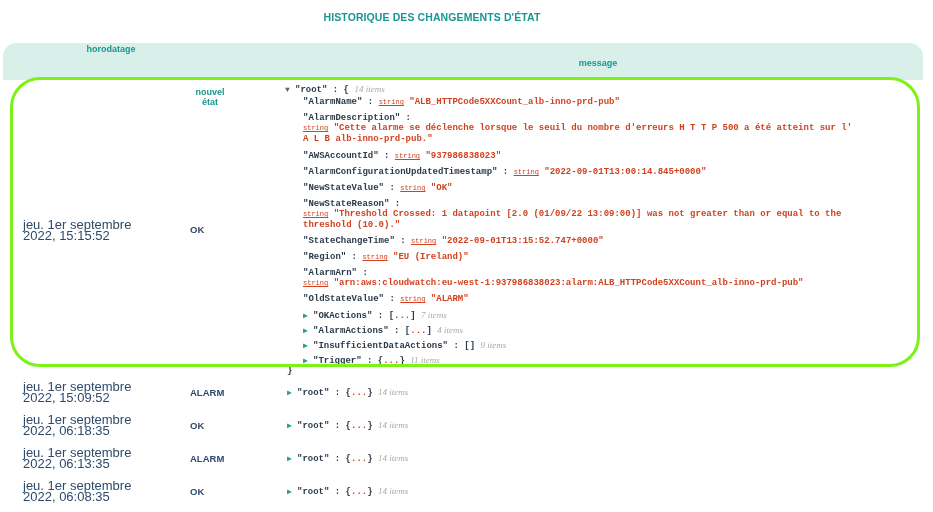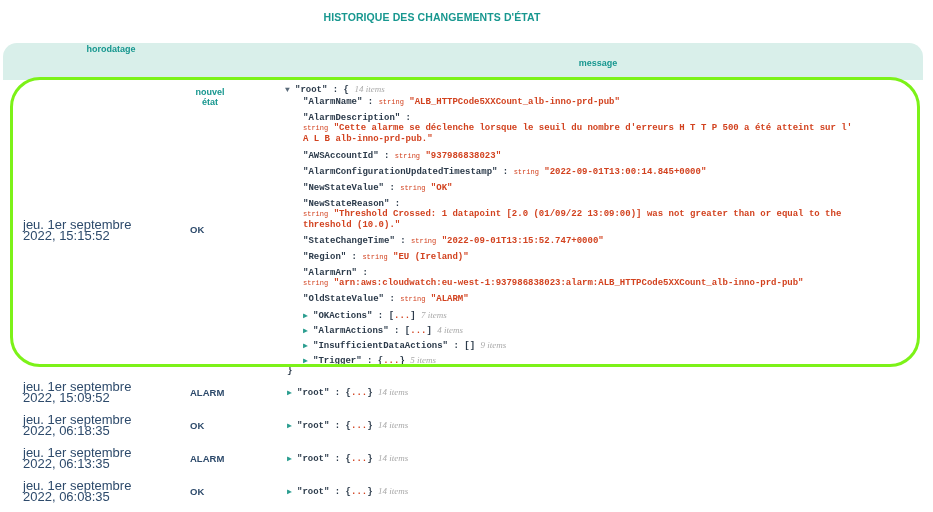--- a/index.html
+++ b/index.html
@@ -10,21 +10,21 @@
   .h-ts { left:48px; width:120px; top:1px; }
   .h-st { left:177px; width:60px; top:24px;margin-top:20px; }
   .h-msg { left:290px; width:610px; top:15px; }
   .highlight { position:absolute; left:10px; top:77px; width:904px; height:284px; border:3px solid #7cf218; border-radius:30px; pointer-events:none; }
   .row { position:absolute; left:0; width:933px; }
   .ts { position:absolute; left:23px; font-size:13px; font-weight:normal; color:#2d4a6b; line-height:11px; }
   .st { position:absolute; left:190px; font-size:9.5px; font-weight:bold; color:#2d4a6b; }
   .json { position:absolute; left:287px; font-family:"Liberation Mono", monospace; font-size:9px; color:#2b3a4a; }
   .jl { position:absolute; white-space:nowrap; line-height:12px; }
   .key { font-weight:bold; color:#2b3a4a; }
-  .type { font-size:7px; color:#d2421f; font-family:"Liberation Mono", monospace; }
+  .type { font-size:7px; color:#d2421f; font-family:"Liberation Mono", monospace;text-decoration:underline; }
   .val { font-weight:bold; color:#d2421f; }
   .meta { font-style:italic; color:#a9a9a9; font-family:Liberation Serif, serif; font-size:9px; }
   .dots { color:#d2421f; font-weight:bold; }
   .tri { color:#2a9d8f; font-size:8px; display:inline-block; width:10px; }
   .tri-open { color:#5a6b7a; font-size:8px; display:inline-block; width:10px; }
 </style>
 </head>
 <body>
 
 <div class="title">HISTORIQUE DES CHANGEMENTS D'ÉTAT</div>
@@ -108,21 +108,21 @@
     <div class="jl" style="left:16px;top:229px;">
       <span class="tri">▶</span><span class="key">"OKActions"</span><span class="key"> : </span><span class="key">[</span><span class="dots">...</span><span class="key">]</span> <span class="meta">7 items</span>
     </div>
     <div class="jl" style="left:16px;top:244px;">
       <span class="tri">▶</span><span class="key">"AlarmActions"</span><span class="key"> : </span><span class="key">[</span><span class="dots">...</span><span class="key">]</span> <span class="meta">4 items</span>
     </div>
     <div class="jl" style="left:16px;top:259px;">
       <span class="tri">▶</span><span class="key">"InsufficientDataActions"</span><span class="key"> : </span><span class="key">[]</span><span class="dots"></span><span class="key"></span> <span class="meta">9 items</span>
     </div>
     <div class="jl" style="left:16px;top:274px;">
-      <span class="tri">▶</span><span class="key">"Trigger"</span><span class="key"> : </span><span class="key">{</span><span class="dots">...</span><span class="key">}</span> <span class="meta">5 items</span>
+      <span class="tri">▶</span><span class="key">"Trigger"</span><span class="key"> : </span><span class="key">{</span><span class="dots">...</span><span class="key">}</span> <span class="meta">11 items</span>
     </div>
     <div class="jl" style="left:0px;top:285px;">
       <span class="key">}</span>
     </div>
   </div>
 </div>
 
 <div class="highlight"></div>
 
 <div class="row" style="top:381px;height:28px;">

